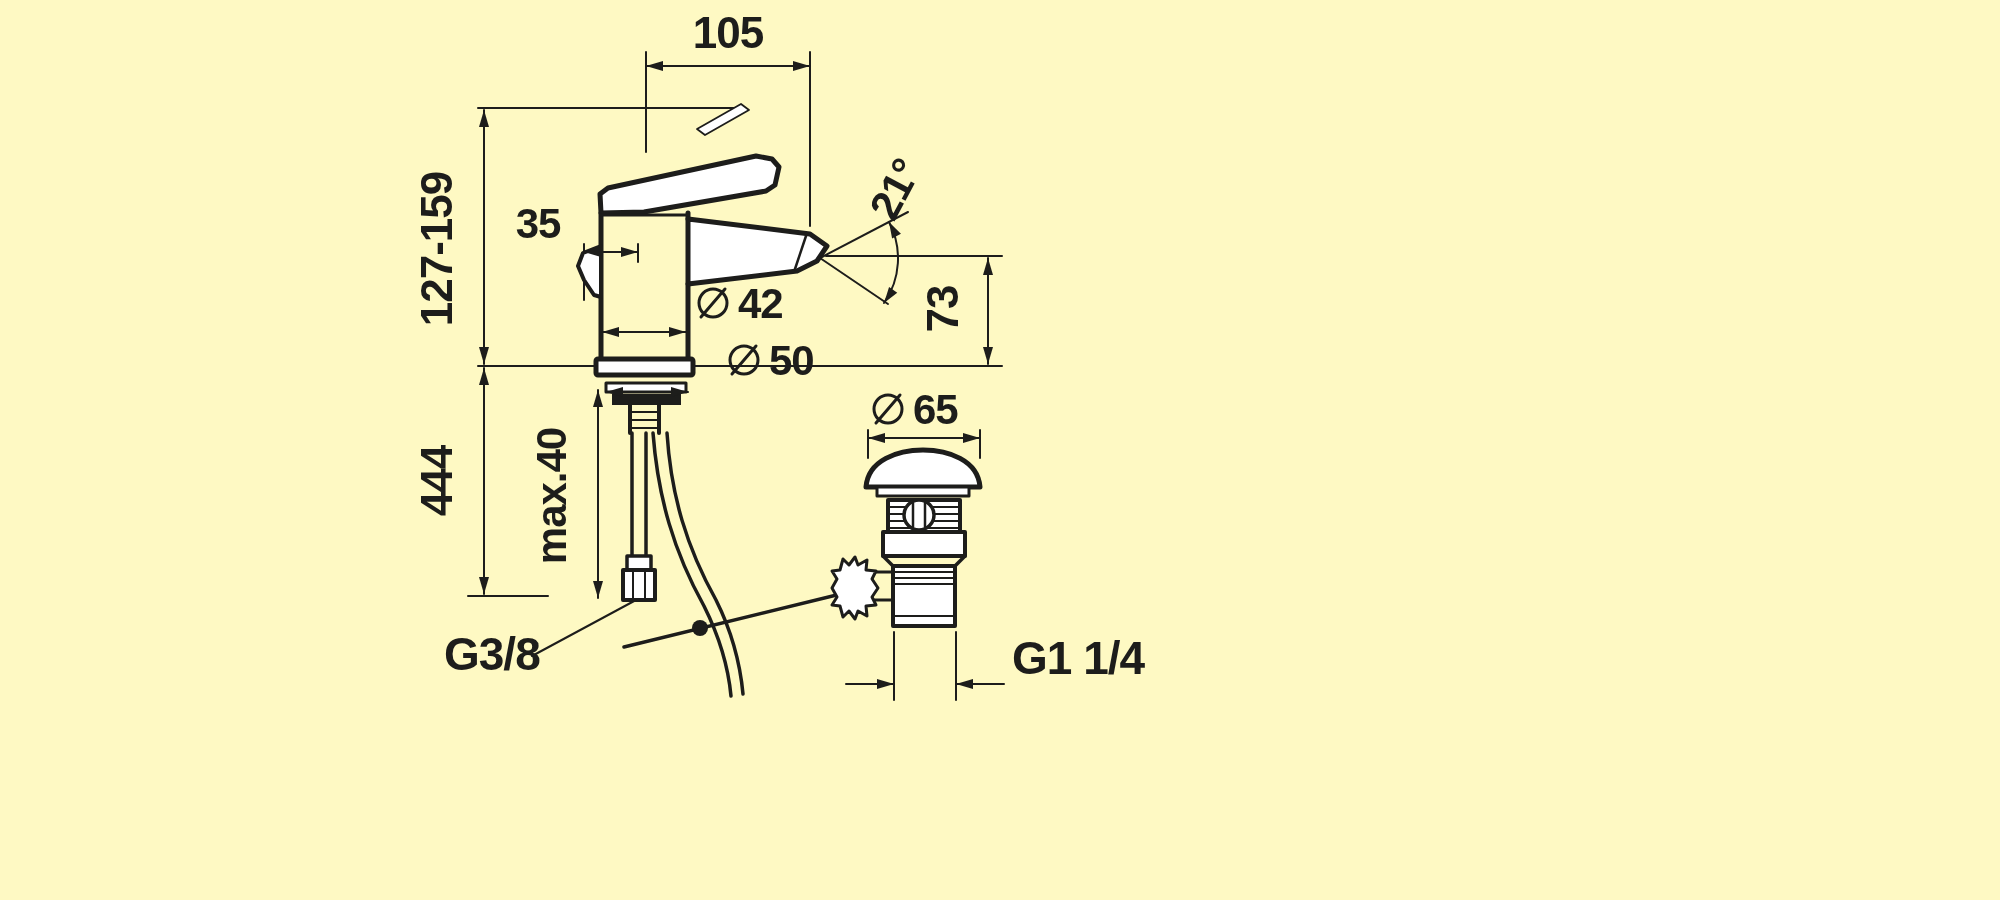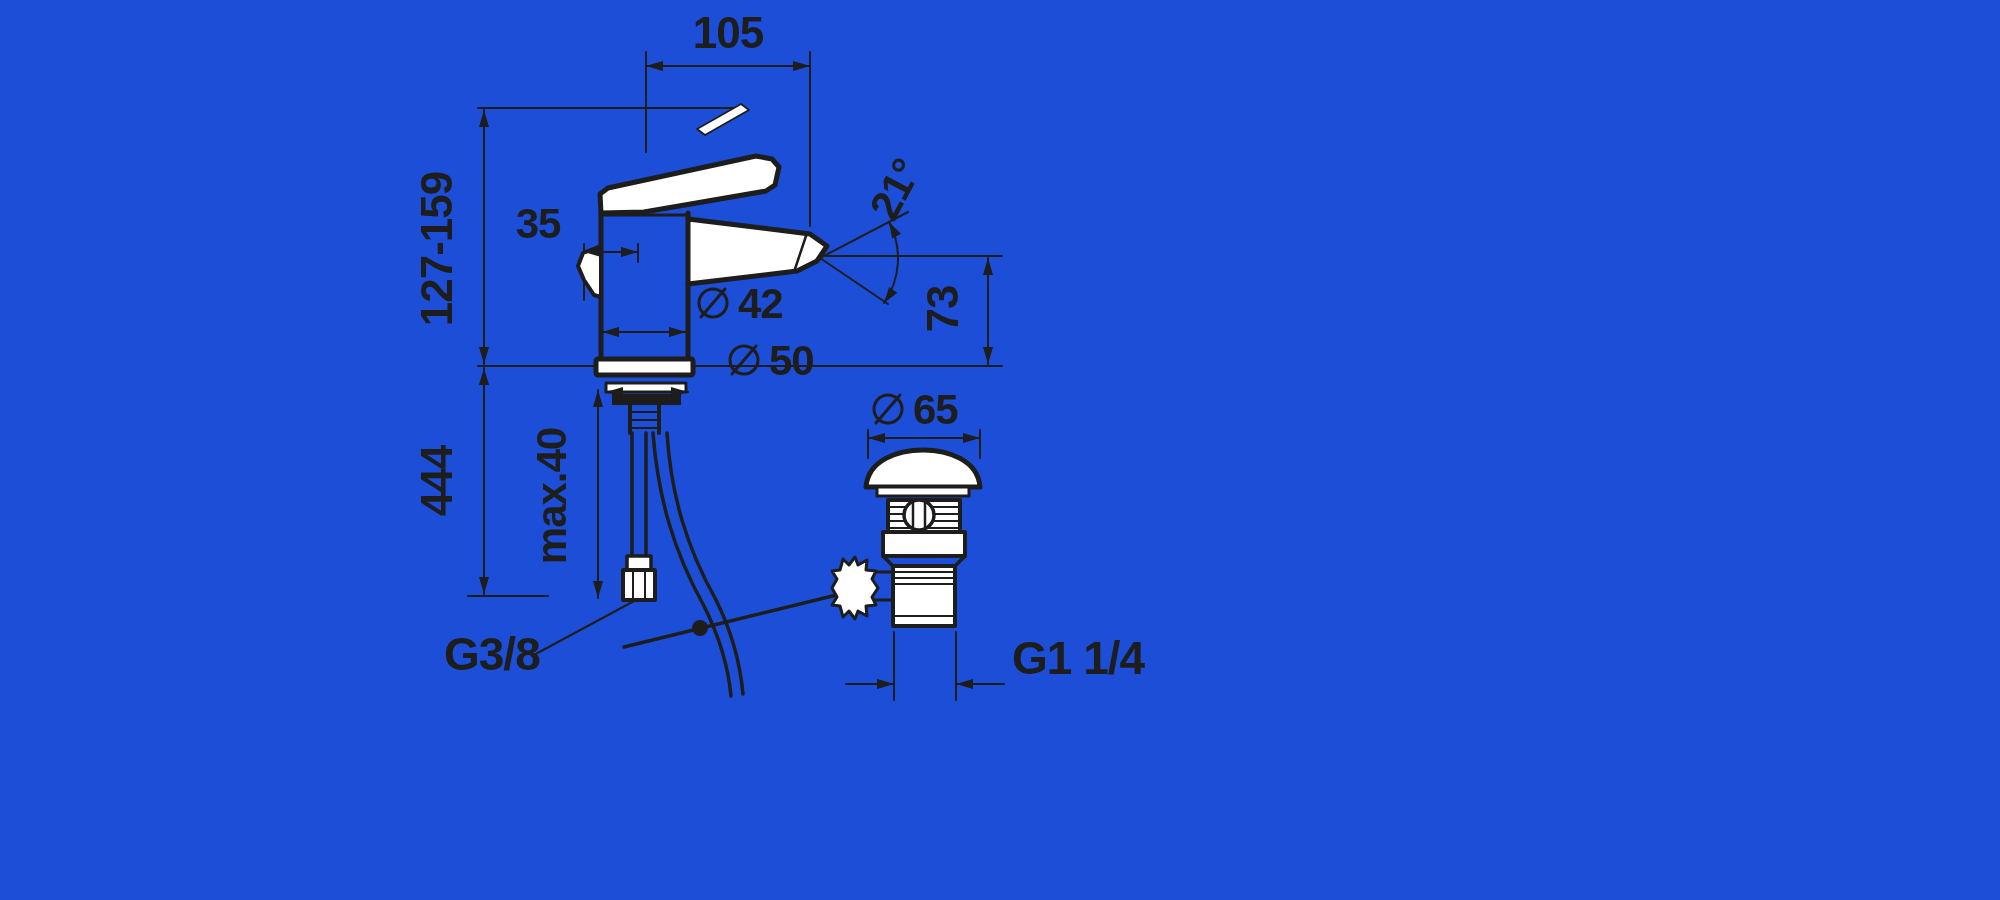--- a/index.html
+++ b/index.html
@@ -1,16 +1,16 @@
 <!DOCTYPE html>
 <html><head>
 <meta charset="utf-8">
 <style>
   html,body{margin:0;padding:0;background:#ffffff;}
-  .stage{position:relative;width:2000px;height:900px;background:#1d4ed8;overflow:hidden;}
+  .stage{position:relative;width:2000px;height:900px;background:#fef9c3;overflow:hidden;}
   svg{display:block;}
   .ln{stroke:#1d1d1b;fill:none;stroke-linecap:round;stroke-linejoin:round;}
   .s5{stroke-width:5;}
   .s4{stroke-width:4;}
   .s35{stroke-width:3.5;}
   .s3{stroke-width:3;}
   .s25{stroke-width:2.5;}
   .s2{stroke-width:2;}
   .s15{stroke-width:1.8;}
   .wfill{fill:#ffffff;}

